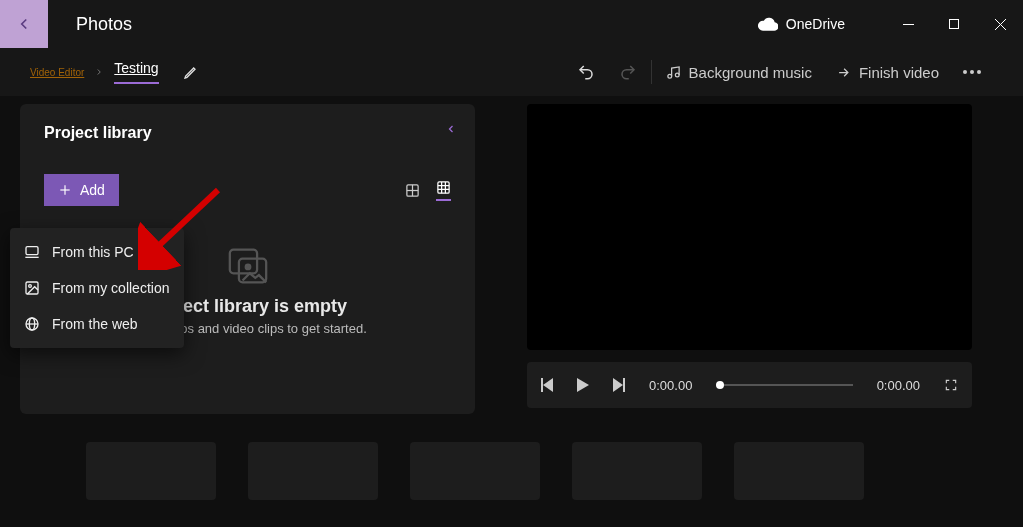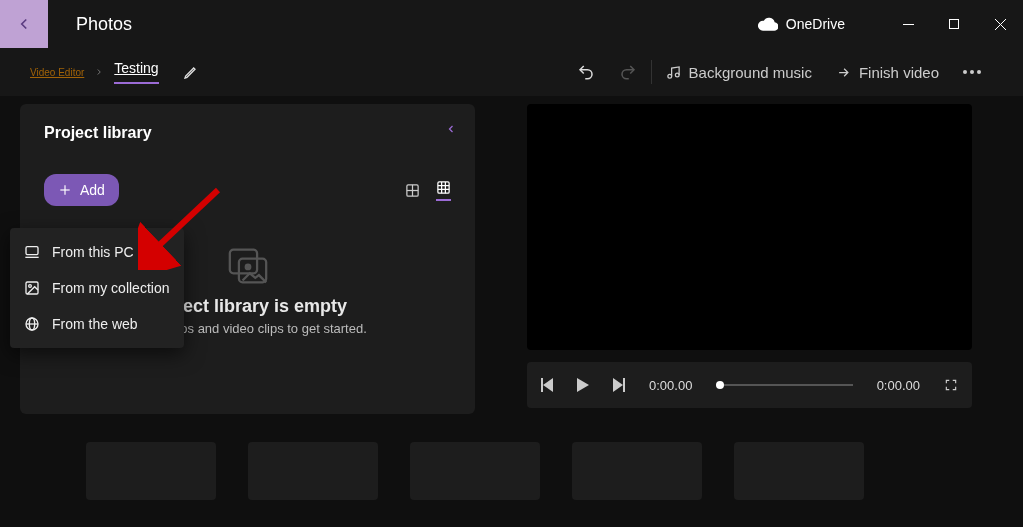--- a/index.html
+++ b/index.html
@@ -20,21 +20,21 @@
   .toolbar-spacer { flex: 1; }
   .tool-btn { display: flex; align-items: center; gap: 8px; padding: 0 12px; height: 48px; font-size: 15px; color: #ccc; }
   .tool-btn.disabled { color: #555; }
   .sep { width: 1px; height: 24px; background: #333; margin: 0 2px; }
 
   .content { display: flex; padding: 8px 20px 0 20px; }
   .library { width: 455px; height: 310px; background: #1d1d1d; border-radius: 6px; padding: 20px 24px; position: relative; }
   .lib-title { font-size: 16px; font-weight: 600; }
   .collapse-chevron { position: absolute; right: 18px; top: 18px; color: #8e6bc5; font-size: 14px;}
   .lib-controls { display: flex; align-items: center; margin-top: 32px; }
-  .add-btn { background: #7c58b5; border-radius: 12px; padding: 8px 14px; display: flex; align-items: center; gap: 8px; font-size: 14px; }
+  .add-btn { background: #7c58b5; border-radius: 0; padding: 8px 14px; display: flex; align-items: center; gap: 8px; font-size: 14px; }
   .view-btns { margin-left: auto; display: flex; gap: 16px; align-items: center;}
   .view-btn { color: #ccc; }
   .view-btn.active { color: #fff; border-bottom: 2px solid #9b6bd5; padding-bottom: 4px; }
   .empty { text-align: center; margin-top: 40px; }
   .empty-icon { color: #555; }
   .empty-title { font-size: 18px; font-weight: 600; margin-top: 10px; color: #e8e8e8; }
   .empty-sub { font-size: 13px; color: #bbb; margin-top: 4px; }
 
   .preview { margin-left: 52px; width: 445px; }
   .video-area { width: 445px; height: 246px; background: #000; border-radius: 4px; }

